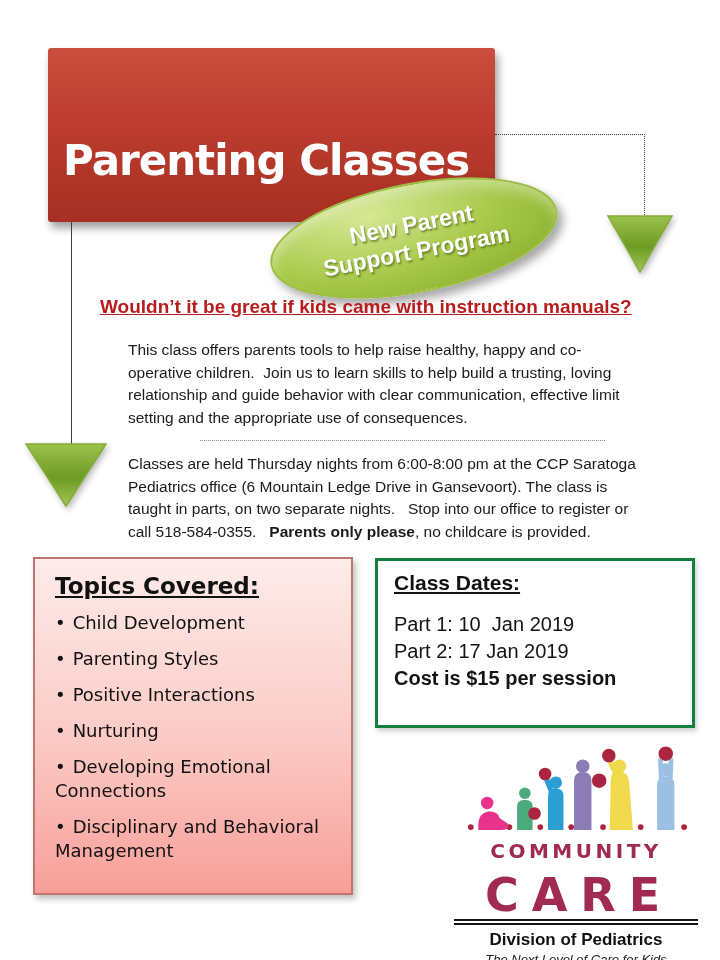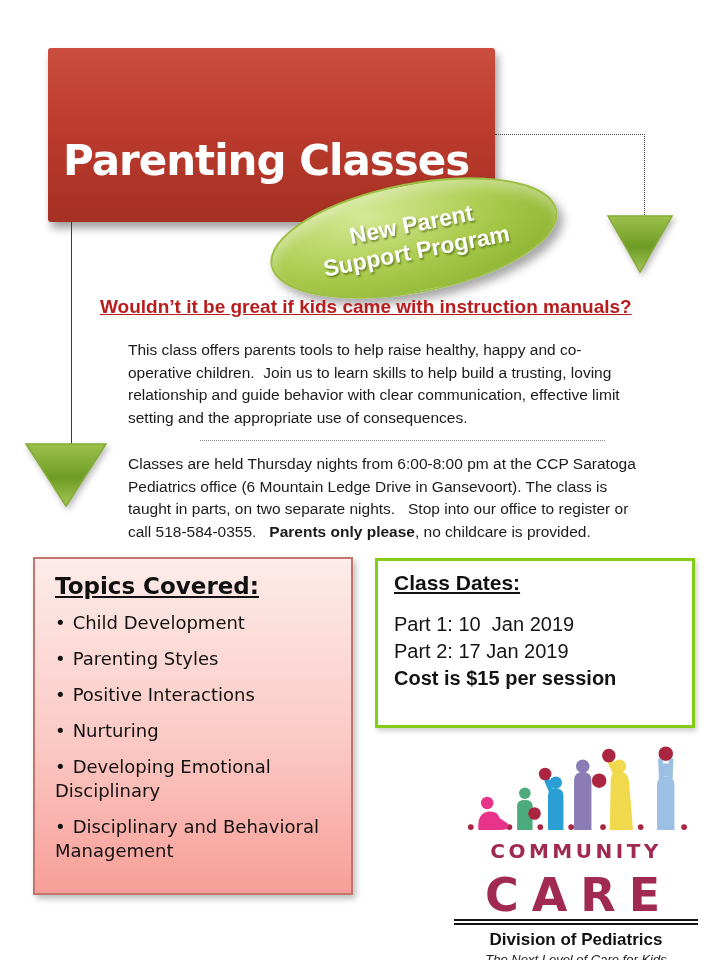--- a/index.html
+++ b/index.html
@@ -67,21 +67,21 @@
   }
   .topic-item{
     font-family:"DejaVu Sans",sans-serif;font-size:18px;line-height:24px;
     margin-bottom:12px;color:#111;
   }
   .topic-item .bullet{margin-right:7px;}
 
   
   .dates-box{
     position:absolute;left:375px;top:558px;width:320px;height:170px;box-sizing:border-box;
-    background:#ffffff;border:3px solid #84cc16;box-shadow:2px 3px 5px rgba(0,0,0,.2);
+    background:#ffffff;border:3px solid #15803d;box-shadow:2px 3px 5px rgba(0,0,0,.2);
     padding:10px 16px 0 16px;
   }
   .dates-box h3{margin:0 0 16px 0;font-size:21px;font-weight:700;text-decoration:underline;color:#111;}
   .dates-box p{margin:0;font-size:20px;line-height:27px;white-space:pre-wrap;color:#141414;}
   .dates-box .cost{font-weight:700;}
 
   
   .logo{position:absolute;left:448px;top:742px;width:256px;text-align:center;}
   .logo-figures{display:block;margin:0 auto -4px auto;}
   .logo-name1{
@@ -144,21 +144,21 @@
   <div class="divider"></div>
 
   <p class="para para-details"><span>Classes are held Thursday nights from 6:00-8:00 pm at the CCP Saratoga Pediatrics office (6 Mountain Ledge Drive in Gansevoort). The class is taught in parts, on two separate nights.   Stop into our office to register or call 518-584-0355.   </span><b>Parents only please</b><span>, no childcare is provided.</span></p>
 
   <div class="topics-box">
     <h3>Topics Covered:</h3>
     <div class="topic-item"><span class="bullet">•</span><span>Child Development</span></div>
     <div class="topic-item"><span class="bullet">•</span><span>Parenting Styles</span></div>
     <div class="topic-item"><span class="bullet">•</span><span>Positive Interactions</span></div>
     <div class="topic-item"><span class="bullet">•</span><span>Nurturing</span></div>
-    <div class="topic-item"><span class="bullet">•</span><span>Developing Emotional Disciplinary</span></div>
+    <div class="topic-item"><span class="bullet">•</span><span>Developing Emotional Connections</span></div>
     <div class="topic-item"><span class="bullet">•</span><span>Disciplinary and Behavioral Management</span></div>
   </div>
 
   <div class="dates-box">
     <h3>Class Dates:</h3>
     <p>Part 1: 10  Jan 2019</p>
     <p>Part 2: 17 Jan 2019</p>
     <p class="cost">Cost is $15 per session</p>
   </div>
 

